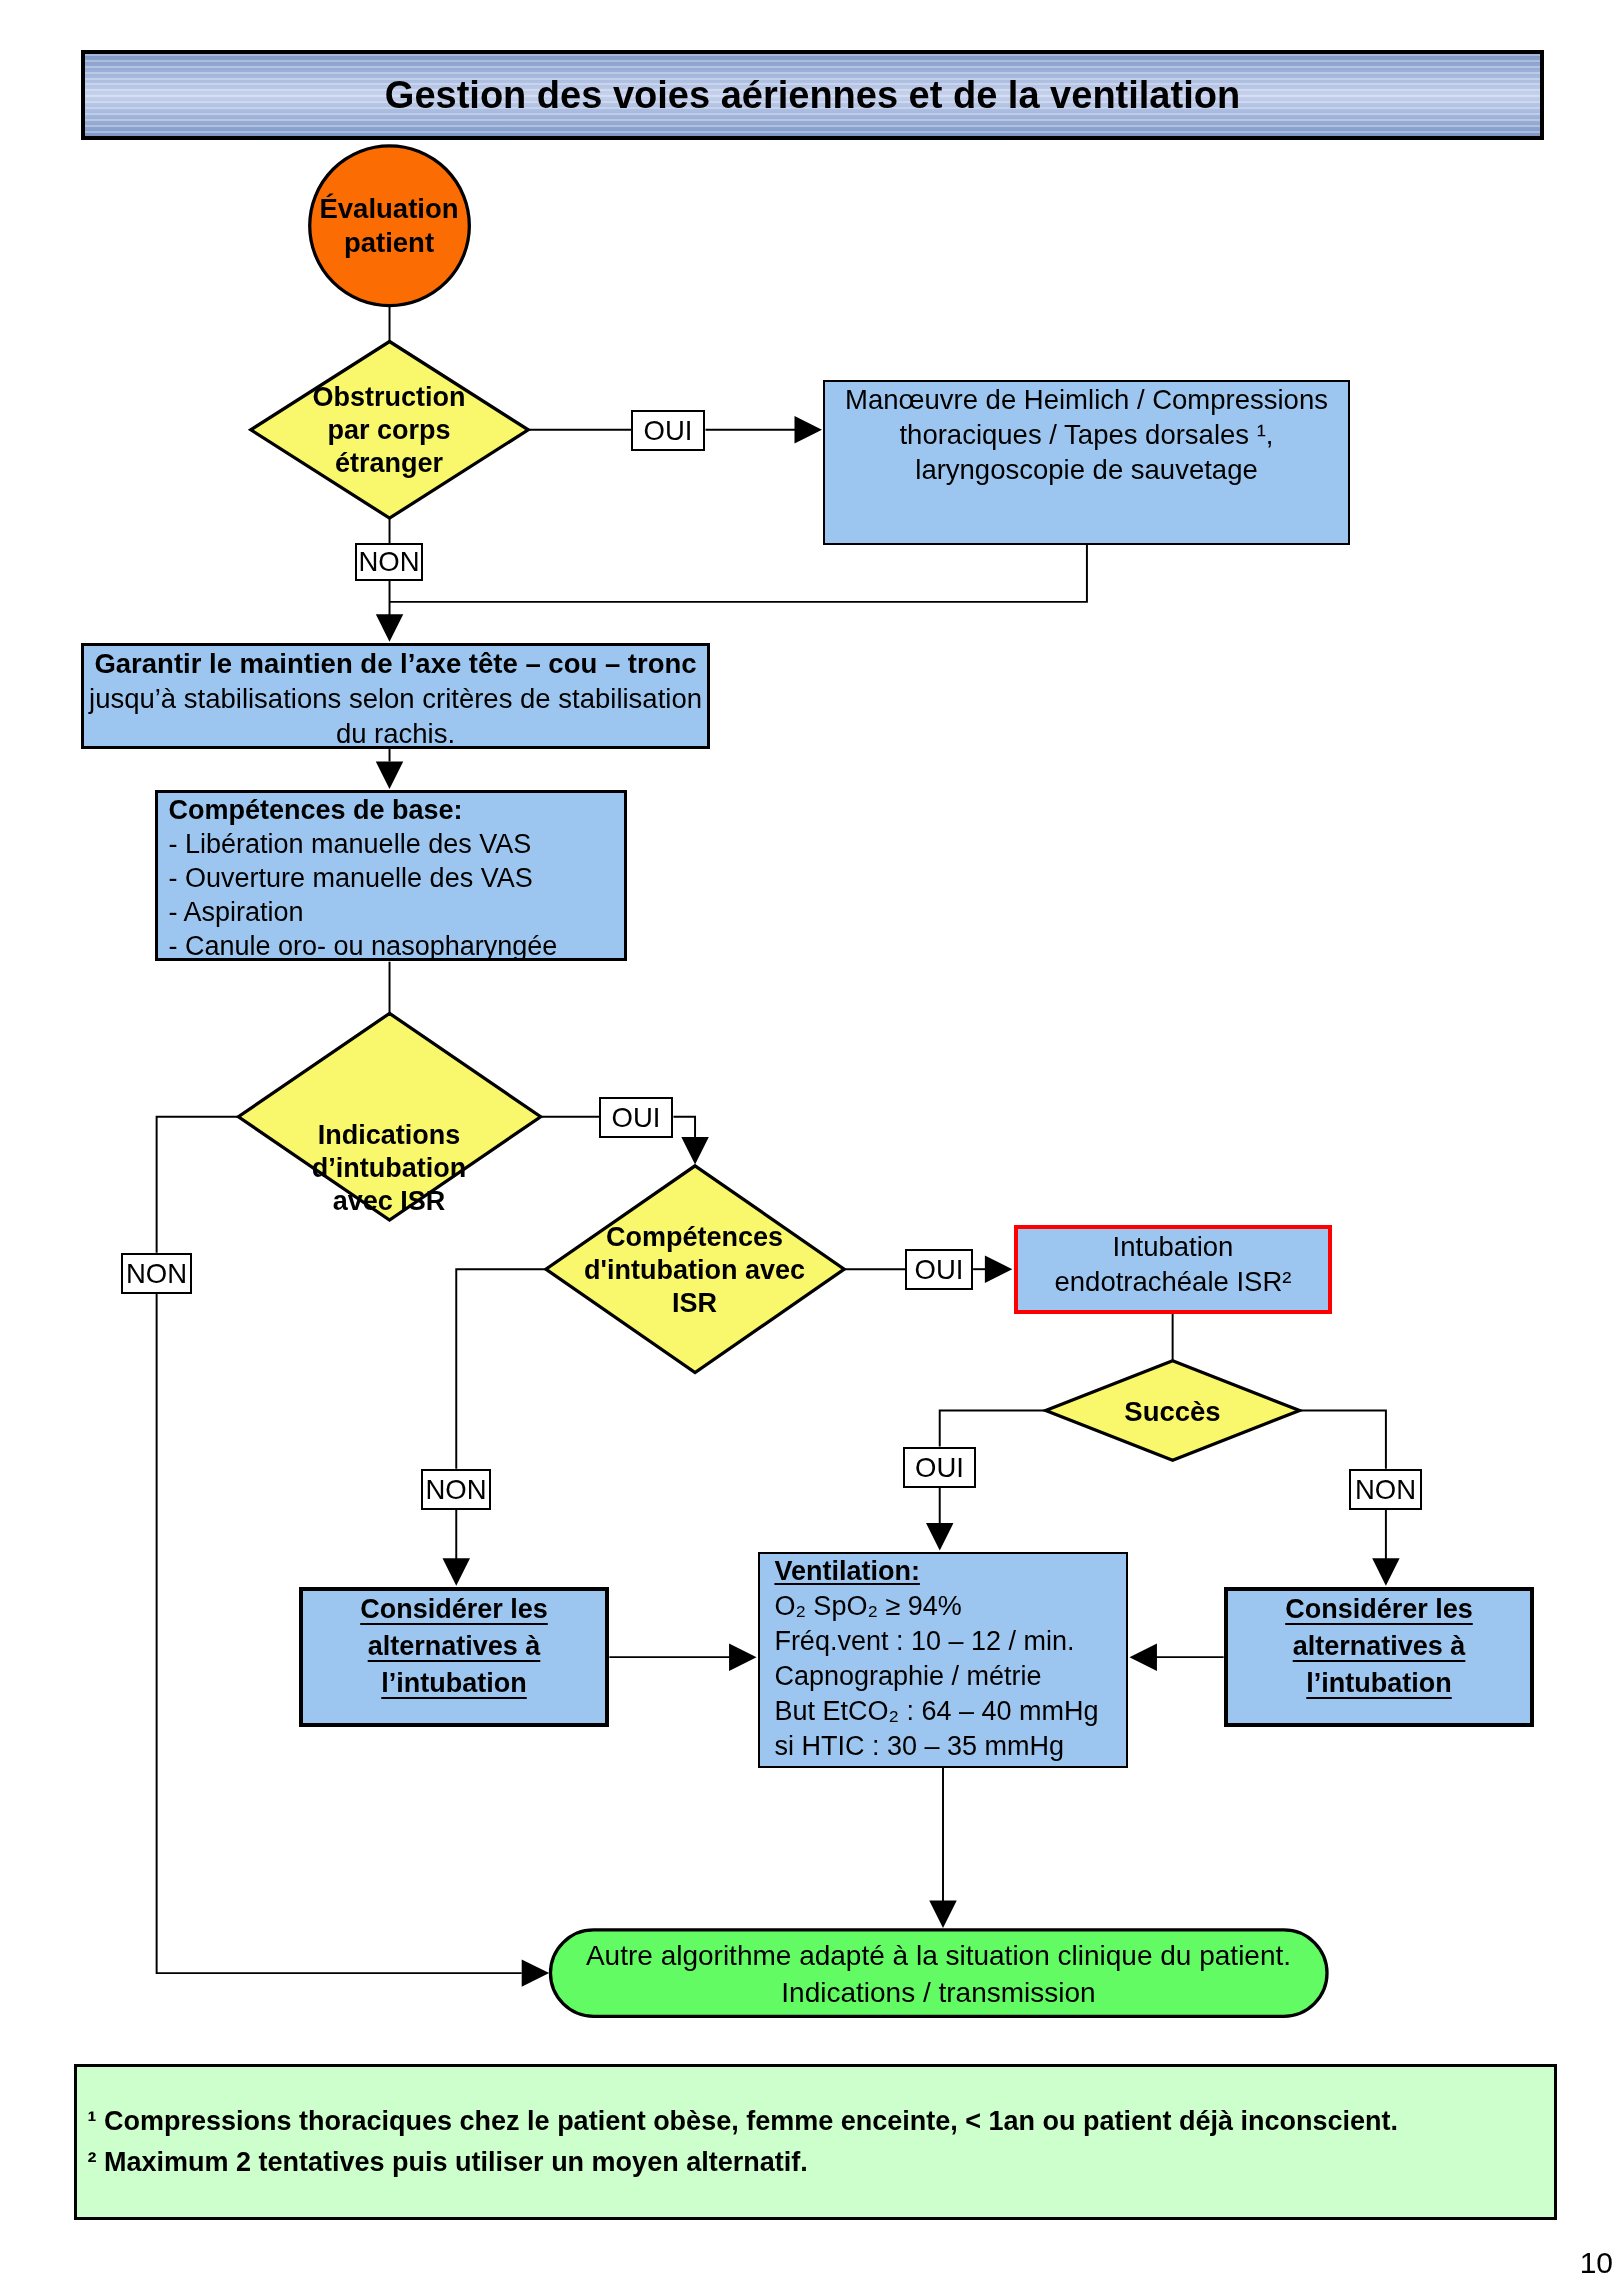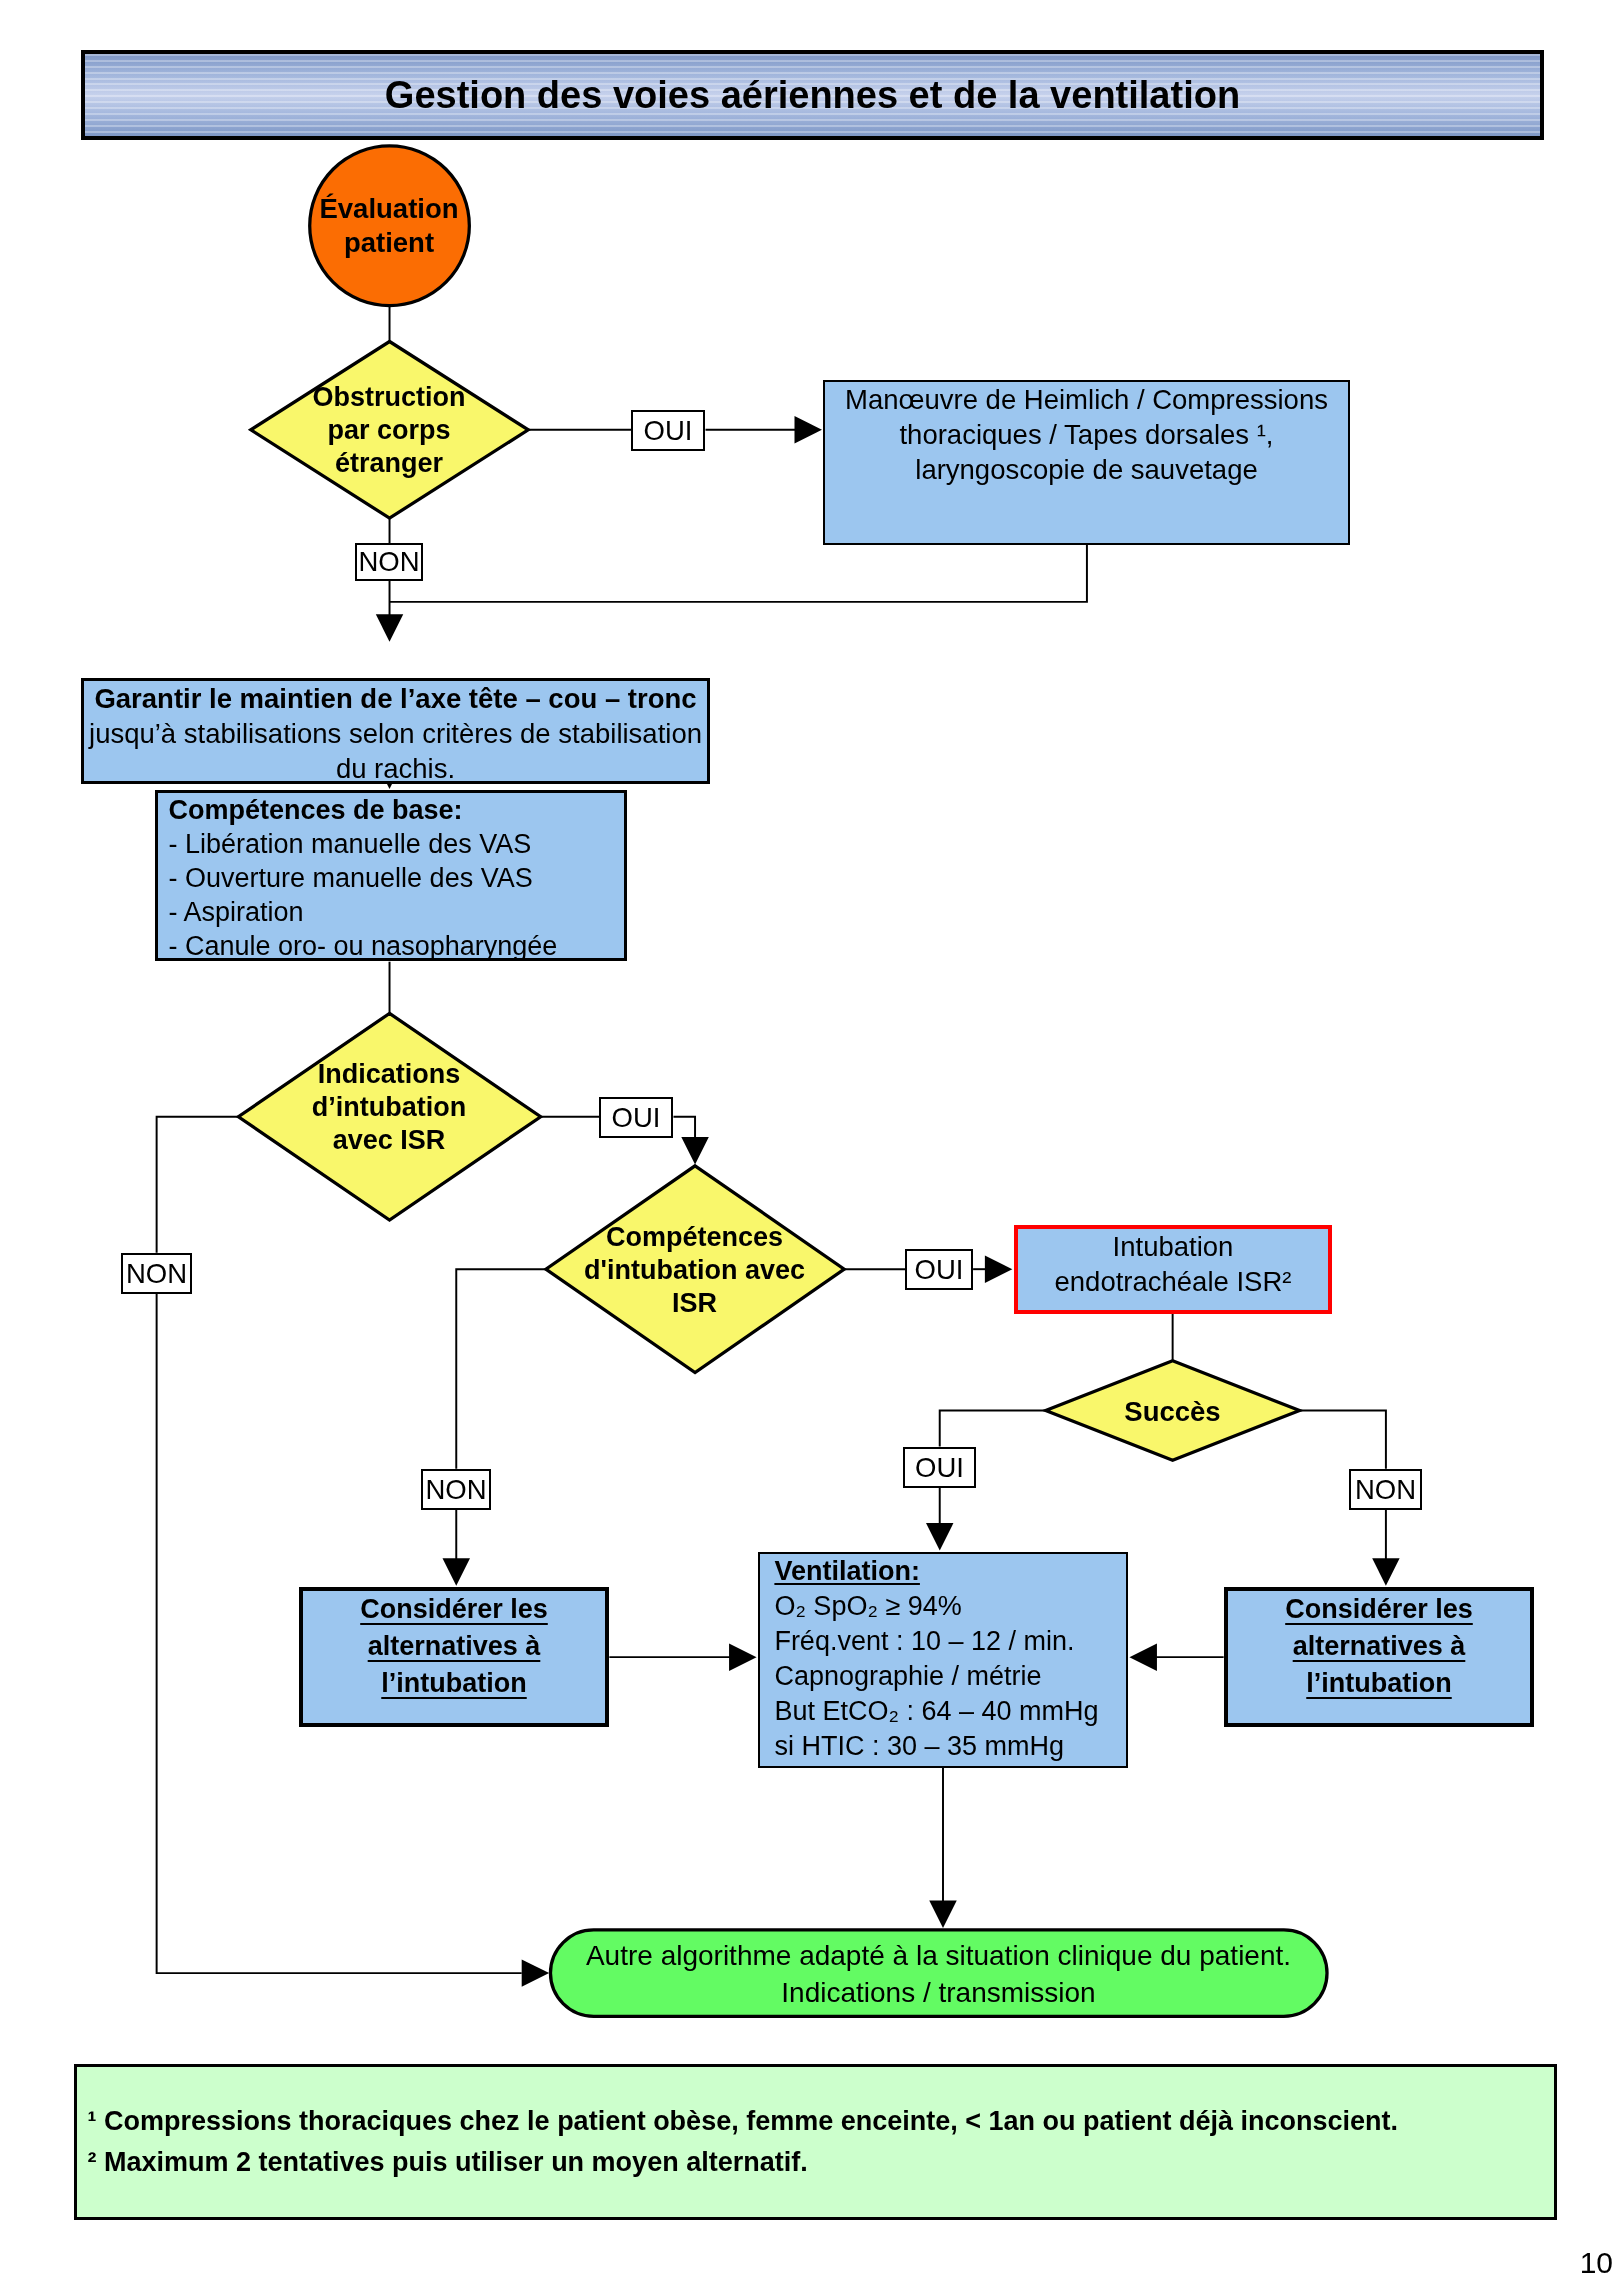--- a/index.html
+++ b/index.html
@@ -40,21 +40,21 @@
 
   .shape-label {
     position:absolute; display:flex; flex-direction:column;
     align-items:center; justify-content:center; text-align:center;
     font-weight:bold; font-size:27px; line-height:33px;
   }
 
   .bold { font-weight:bold; }
   .underline { text-decoration:underline; text-underline-offset:3.3px; }
 
-  .garantir { left:81px; top:643px; width:629px; height:106px; border-width:3.3px;margin-top:35px; }
+  .garantir { left:81px; top:643px; width:629px; height:106px; border-width:3.3px; }
   .heimlich { left:823px; top:380px; width:527px; height:165px; }
   .compbase { left:155px; top:790px; width:472px; height:171px; border-width:3.3px;
               padding-left:10.5px; font-size:27px; line-height:34px; }
   .intub    { left:1014px; top:1225px; width:318px; height:89px;
               border:4.6px solid #FF0000; font-weight:normal; }
   .ventil   { left:758px; top:1552px; width:370px; height:216px;
               padding-left:14.4px; font-size:27px; line-height:35px; }
   .consider { width:310px; height:140px; border-width:4.6px;
               font-weight:bold; font-size:27px; line-height:37px; }
   .consider .underline { text-underline-offset:4.6px; }
@@ -192,21 +192,21 @@
   </div>
 
   <div class="abs node left-text compbase">
     <div class="bold">Compétences de base:</div>
     <div>- Libération manuelle des VAS</div>
     <div>- Ouverture manuelle des VAS</div>
     <div>- Aspiration</div>
     <div>- Canule oro- ou nasopharyngée</div>
   </div>
 
-  <div class="shape-label" style="left:281px; top:1027px; width:216px; height:160px;">
+  <div class="shape-label" style="left:281px; top:1088px; width:216px; height:160px;">
     <div>Indications</div>
     <div>d’intubation</div>
     <div>avec ISR</div>
   </div>
 
   <div class="shape-label" style="left:569px; top:1188px; width:251px; height:164px;">
     <div>Compétences</div>
     <div>d'intubation avec</div>
     <div>ISR</div>
   </div>

